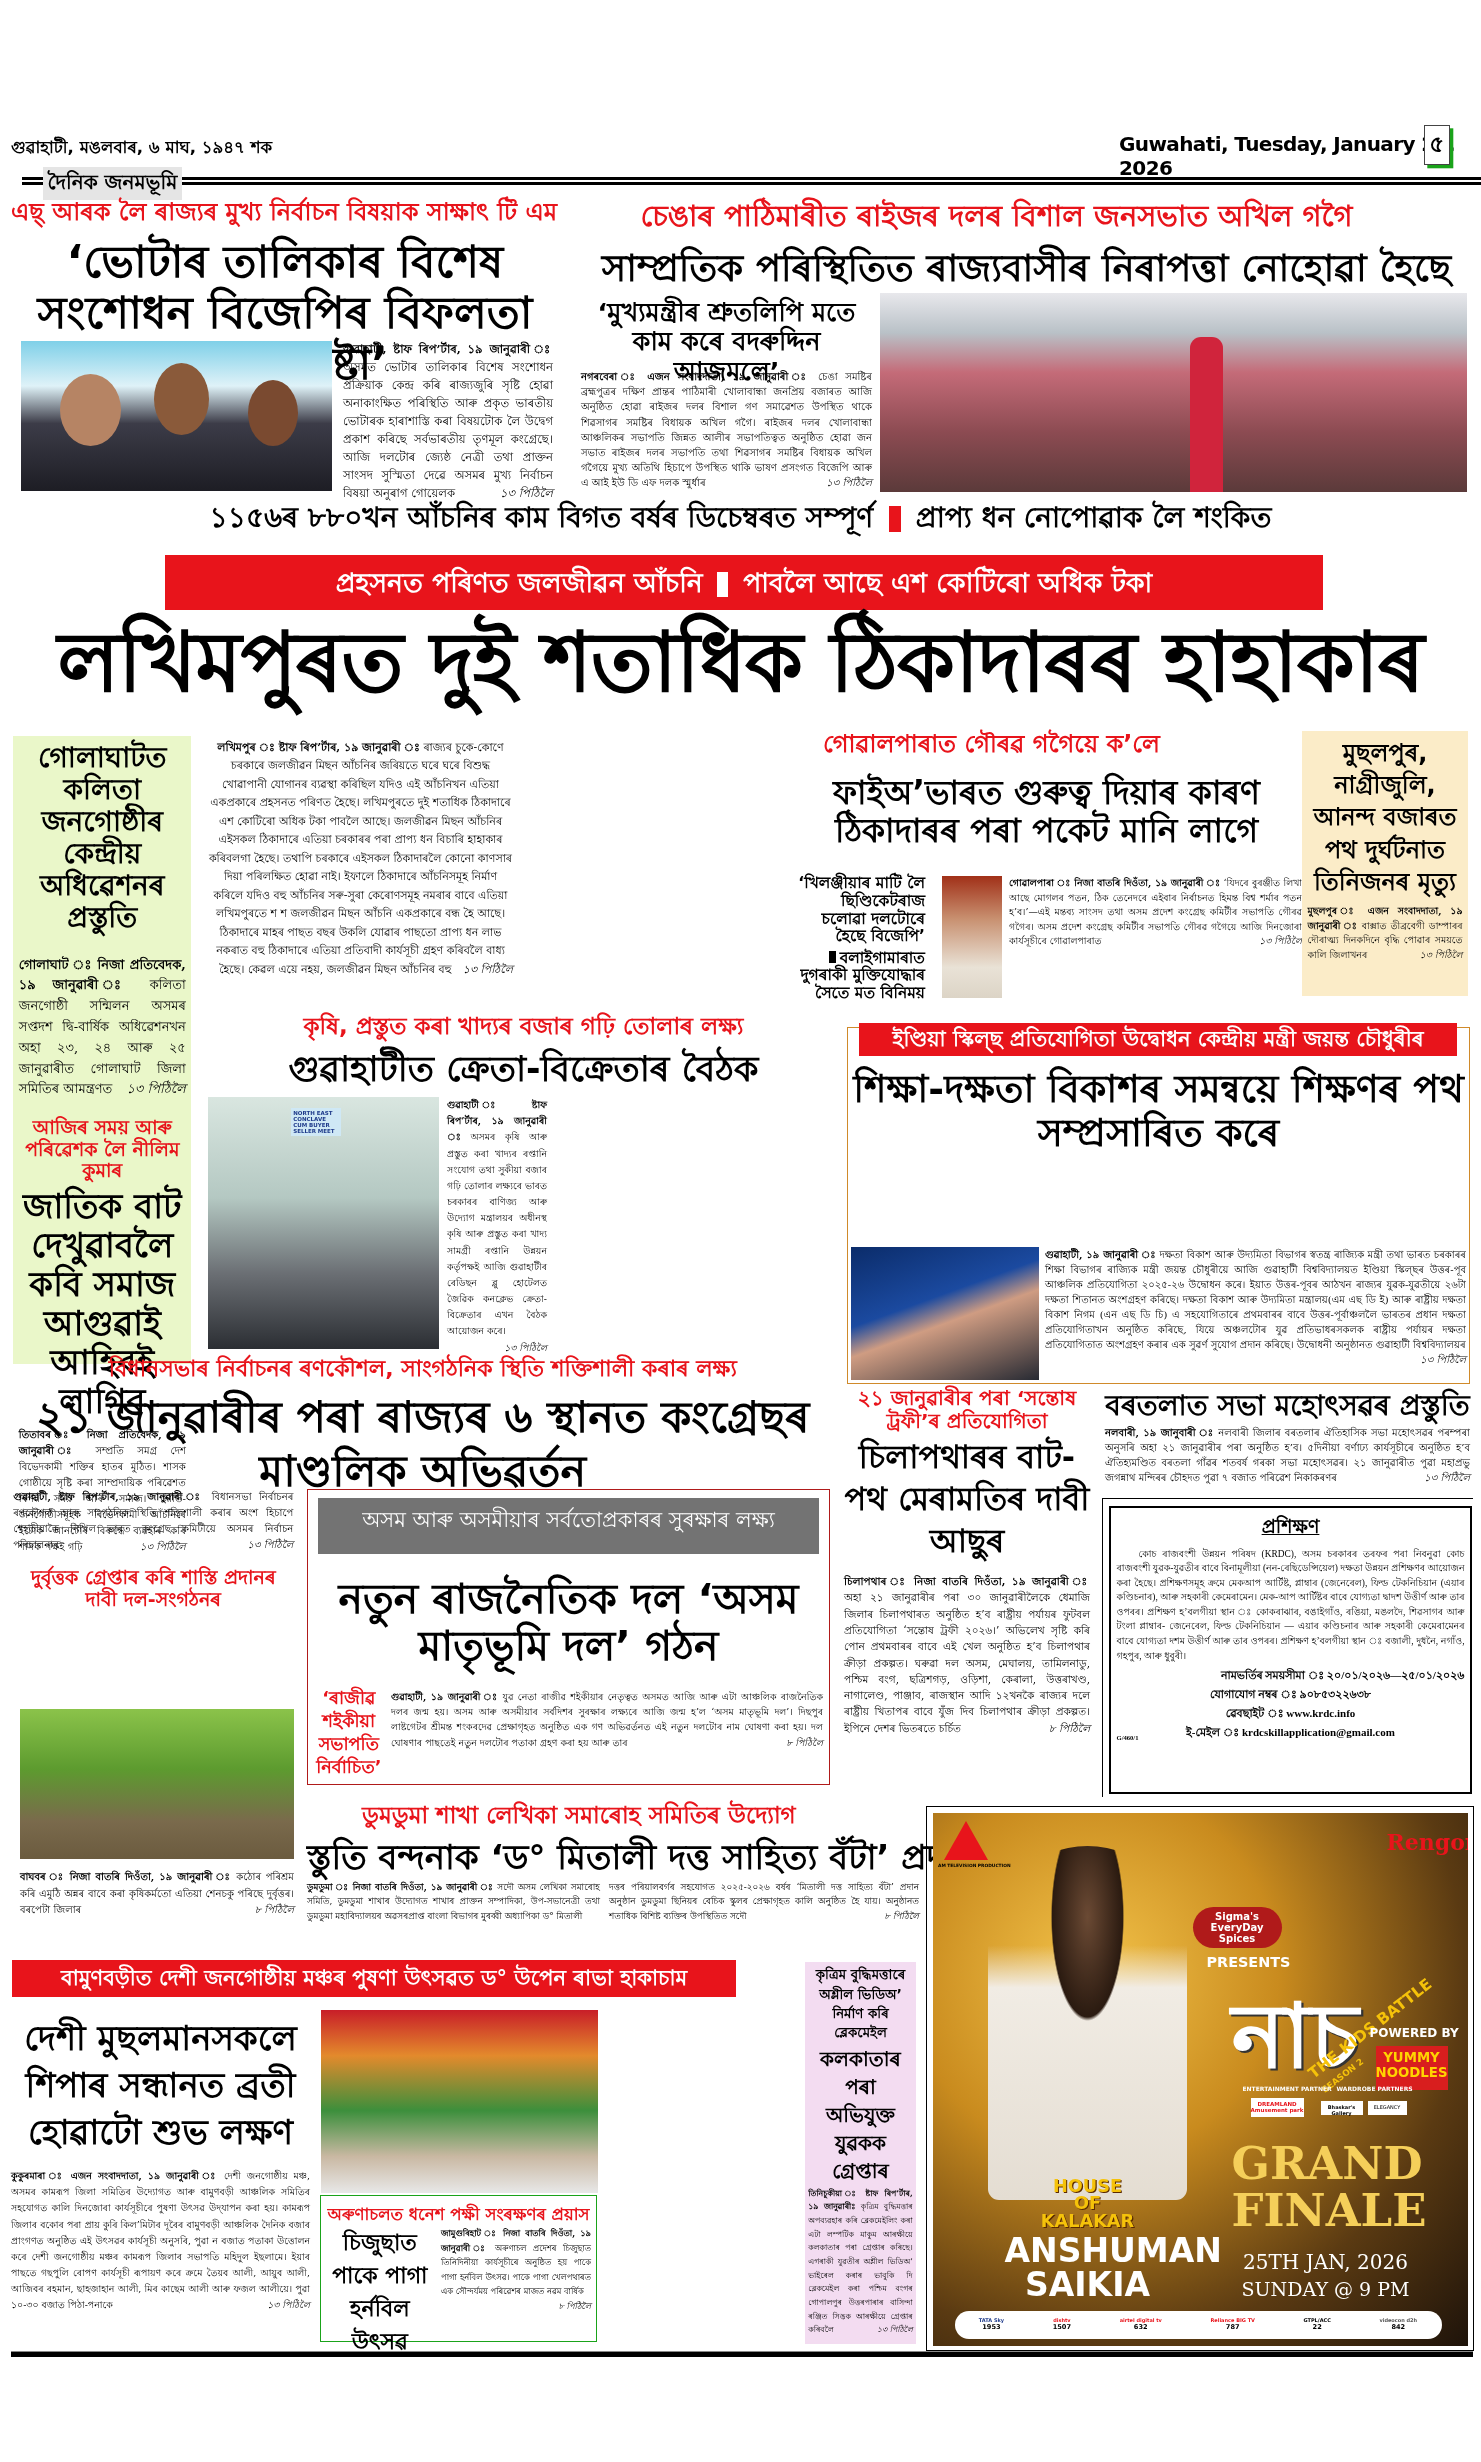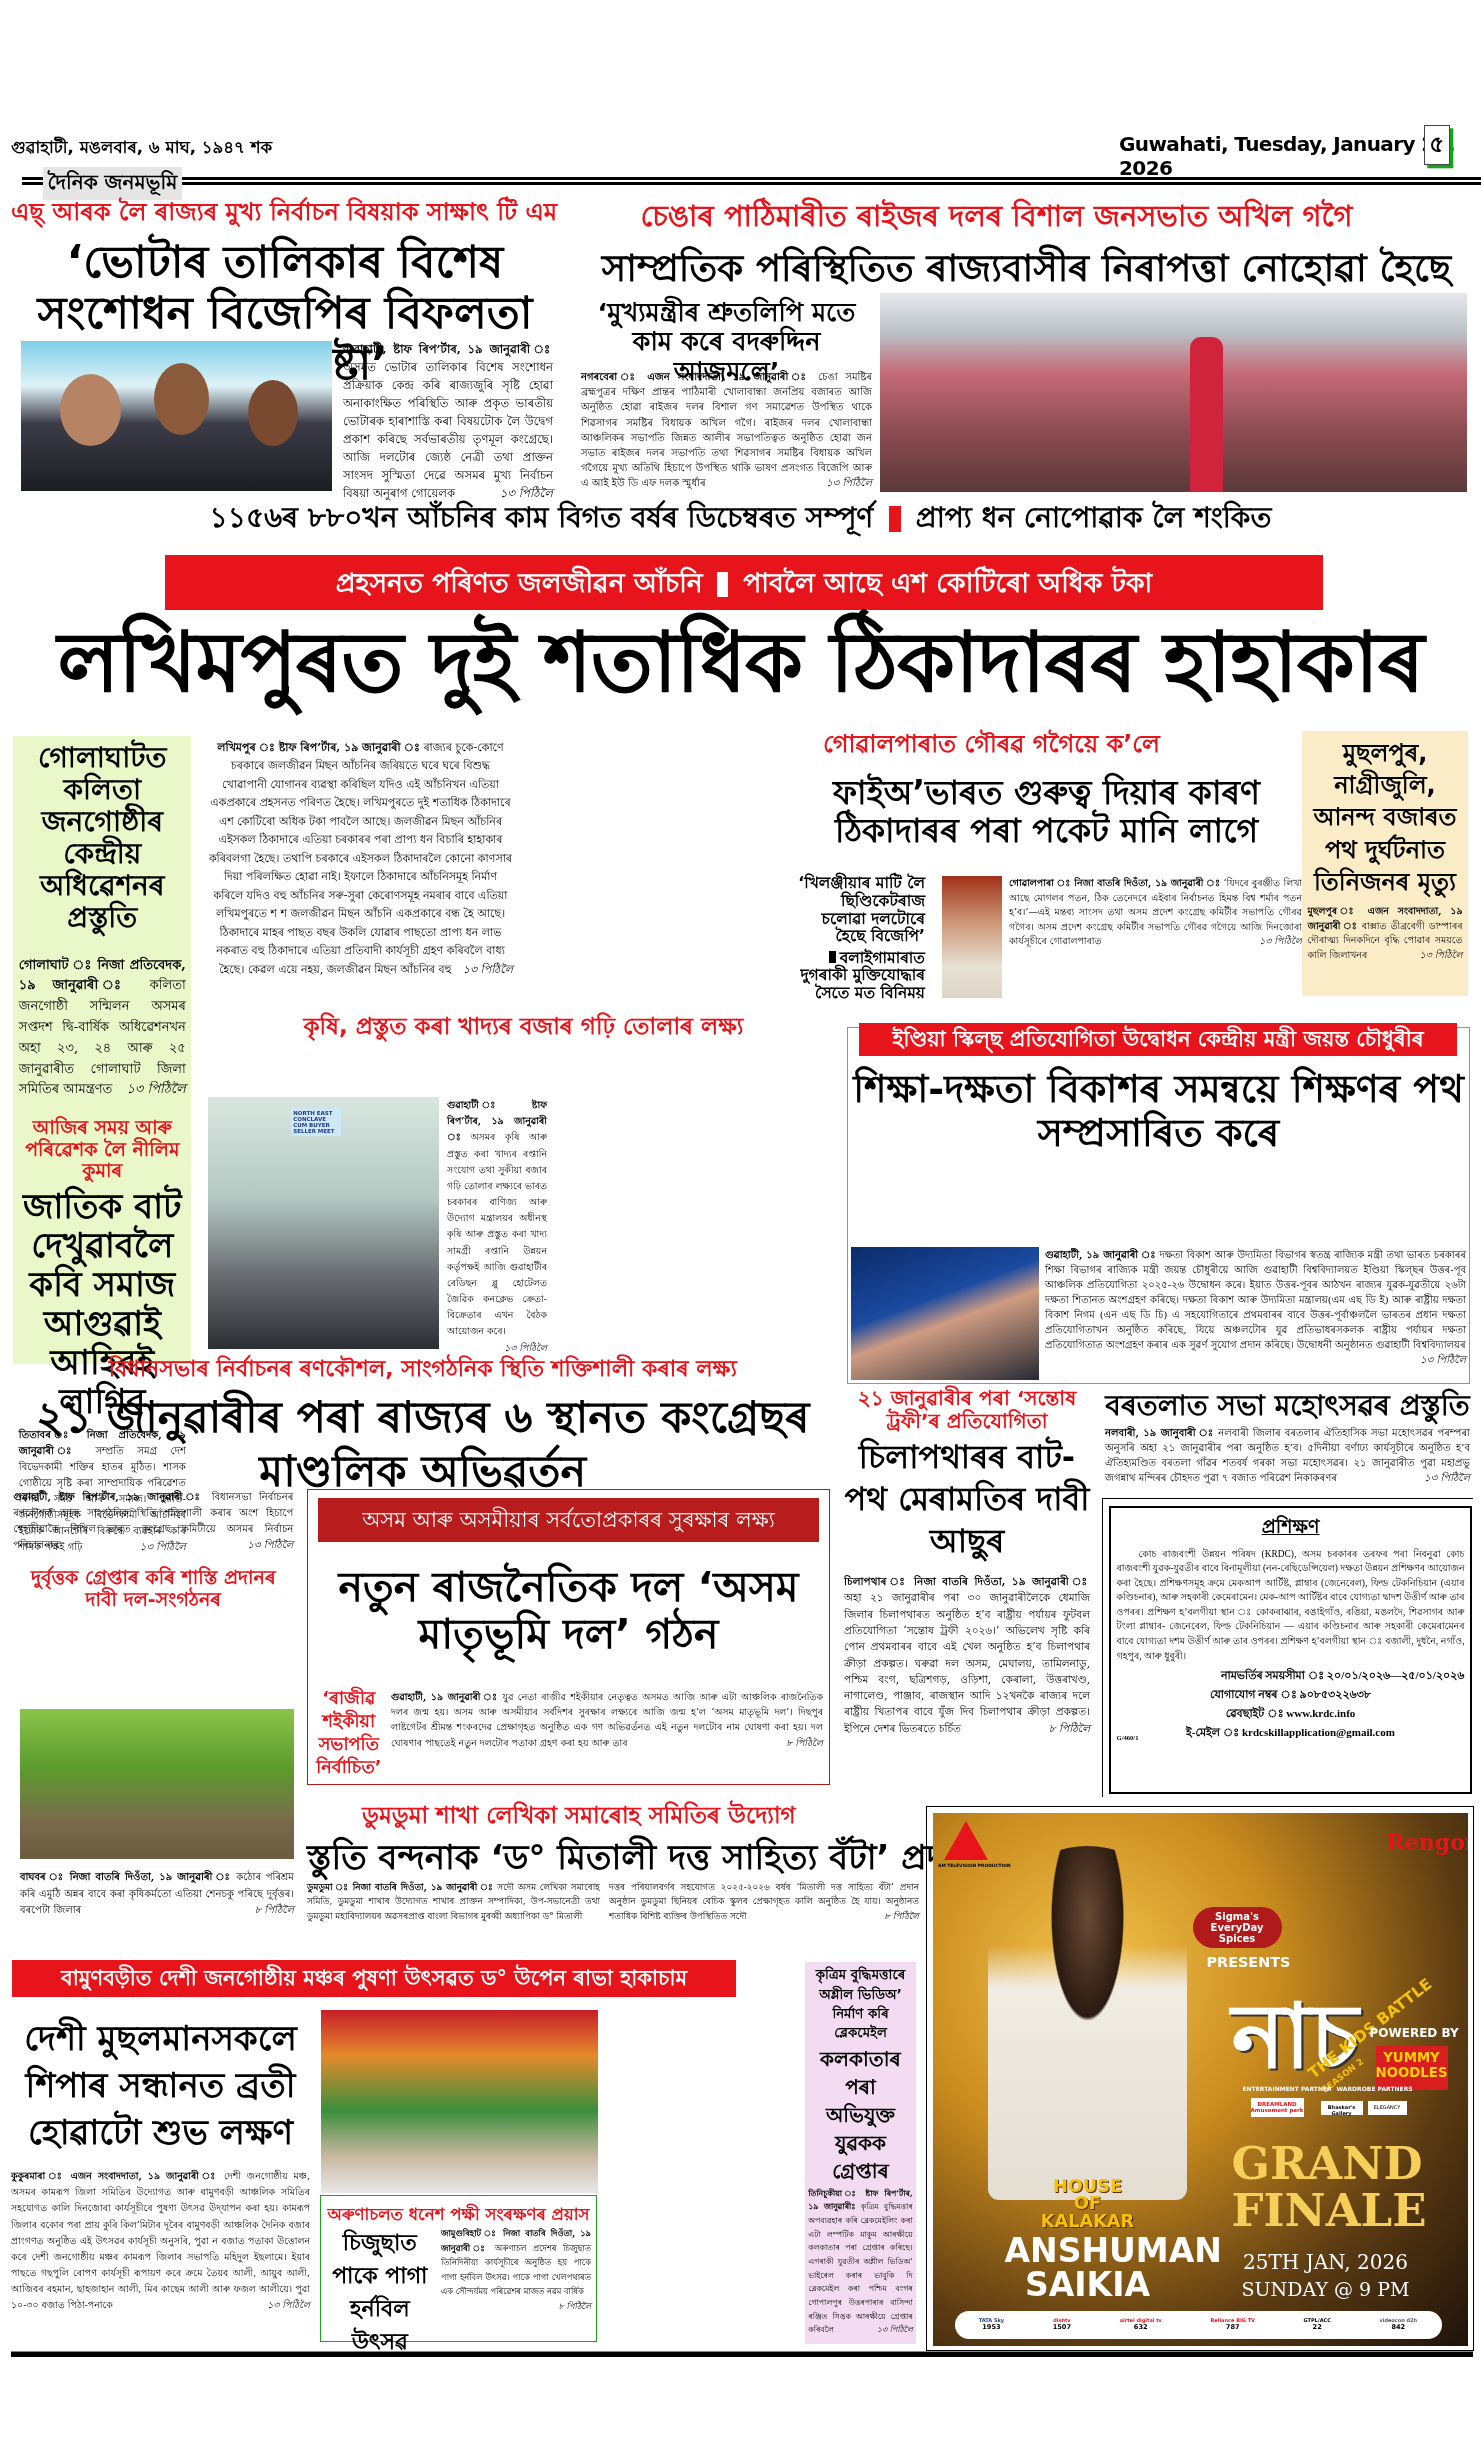--- a/index.html
+++ b/index.html
@@ -114,20 +114,21 @@
   <div class="head" style="font-size:24px;line-height:1.35;">মুছলপুৰ, নাগ্ৰীজুলি, আনন্দ বজাৰত পথ দুৰ্ঘটনাত তিনিজনৰ মৃত্যু</div>
   <div class="body" style="font-size:9.4px;margin-top:5.5px;line-height:1.55;">
     <b>মুছলপুৰ ঃ এজন সংবাদদাতা, ১৯ জানুৱাৰী ঃ</b>
     <span>বাক্সাত তীব্ৰবেগী ডাম্পাৰৰ দৌৰাত্ম্য দিনকদিনে বৃদ্ধি পোৱাৰ সময়তে কালি জিলাখনৰ</span>
     <span class="cont">১৩ পিঠিলৈ</span>
   </div>
 </section>
 
 <section class="abs" style="left:208px;top:1008px;width:631px;height:343px;">
   <div class="kicker" style="font-size:23px;">কৃষি, প্ৰস্তুত কৰা খাদ্যৰ বজাৰ গঢ়ি তোলাৰ লক্ষ্য</div>
+  <div class="head" style="font-size:35px;white-space:nowrap;margin-top:2.2px;">গুৱাহাটীত ক্ৰেতা-বিক্ৰেতাৰ বৈঠক</div>
   <div class="photo" style="left:0;top:89px;width:231px;height:252px;background:linear-gradient(180deg,#d9e6e0 0%,#b4c8c2 40%,#6b6f74 70%,#2b2e33 100%);">
     <div style="position:absolute;left:83px;top:11px;width:50px;font-size:5.5px;font-weight:bold;color:#1e3a8a;background:#cfe8f5;padding:2.2px;">NORTH EAST CONCLAVE CUM BUYER SELLER MEET</div>
   </div>
   <div class="body abs" style="left:239px;top:89px;width:100px;font-size:9.4px;line-height:1.72;">
     <b>গুৱাহাটী ঃ ষ্টাফ ৰিপ’ৰ্টাৰ, ১৯ জানুৱাৰী ঃ</b>
     <span>অসমৰ কৃষি আৰু প্ৰস্তুত কৰা খাদ্যৰ ৰপ্তানি সংযোগ তথা সুকীয়া বজাৰ গঢ়ি তোলাৰ লক্ষ্যৰে ভাৰত চৰকাৰৰ বাণিজ্য আৰু উদ্যোগ মন্ত্ৰালয়ৰ অধীনস্থ কৃষি আৰু প্ৰস্তুত কৰা খাদ্য সামগ্ৰী ৰপ্তানি উন্নয়ন কৰ্তৃপক্ষই আজি গুৱাহাটীৰ ৰেডিছন ব্লু হোটেলত জৈৱিক কনক্লেভ ক্ৰেতা- বিক্ৰেতাৰ এখন বৈঠক আয়োজন কৰে।</span>
     <span class="cont">১৩ পিঠিলৈ</span>
   </div>
 </section>
 
@@ -156,21 +157,21 @@
   <div class="head red" style="font-size:19px;">দুৰ্বৃত্তক গ্ৰেপ্তাৰ কৰি শাস্তি প্ৰদানৰ দাবী দল-সংগঠনৰ</div>
   <div class="photo" style="left:6.6px;top:142px;width:274px;height:150px;background:linear-gradient(180deg,#8bc34a 0%,#5d9b2f 40%,#7a6a4c 75%,#6b5b3f 100%);"></div>
   <div class="body abs" style="left:6.6px;top:302px;width:274px;font-size:10px;line-height:1.65;">
     <b>বাঘবৰ ঃ নিজা বাতৰি দিওঁতা, ১৯ জানুৱাৰী ঃ</b>
     <span>কঠোৰ পৰিশ্ৰম কৰি এমুঠি অন্নৰ বাবে কৰা কৃষিকৰ্মতো এতিয়া শেনচকু পৰিছে দুৰ্বৃত্তৰ। বৰপেটা জিলাৰ</span>
     <span class="cont">৮ পিঠিলৈ</span>
   </div>
 </section>
 
 <section class="abs" style="left:307px;top:1489px;width:523px;height:296px;border:1.7px solid #b01a1a;">
-  <div style="margin:8.3px auto 0;width:501px;height:44px;line-height:44px;background:#b91c1c;color:#fff;font-size:21px;text-align:center;white-space:nowrap;">অসম আৰু অসমীয়াৰ সৰ্বতোপ্ৰকাৰৰ সুৰক্ষাৰ লক্ষ্য</div>
+  <div style="margin:8.3px auto 0;width:501px;height:56px;line-height:44px;background:#737373;color:#fff;font-size:21px;text-align:center;white-space:nowrap;">অসম আৰু অসমীয়াৰ সৰ্বতোপ্ৰকাৰৰ সুৰক্ষাৰ লক্ষ্য</div>
   <div class="head" style="font-size:41px;margin-top:22px;padding:0 16.6px;">নতুন ৰাজনৈতিক দল ‘অসম মাতৃভূমি দল’ গঠন</div>
   <div class="head red abs" style="left:7.8px;top:197px;width:66px;font-size:17.7px;line-height:1.3;">‘ৰাজীৱ শইকীয়া সভাপতি নিৰ্বাচিত’</div>
   <div class="body abs" style="left:83px;top:199px;width:432px;font-size:9.4px;line-height:1.62;">
     <b>গুৱাহাটী, ১৯ জানুৱাৰী ঃ</b>
     <span>যুৱ নেতা ৰাজীৱ শইকীয়াৰ নেতৃত্বত অসমত আজি আৰু এটা আঞ্চলিক ৰাজনৈতিক দলৰ জন্ম হয়। অসম আৰু অসমীয়াৰ সৰ্বদিশৰ সুৰক্ষাৰ লক্ষ্যৰে আজি জন্ম হ’ল ‘অসম মাতৃভূমি দল’। দিছপুৰ লাষ্টগেটৰ শ্ৰীমন্ত শংকৰদেৱ প্ৰেক্ষাগৃহত অনুষ্ঠিত এক গণ অভিৱৰ্তনত এই নতুন দলটোৰ নাম ঘোষণা কৰা হয়। দল ঘোষণাৰ পাছতেই নতুন দলটোৰ পতাকা গ্ৰহণ কৰা হয় আৰু তাৰ</span>
     <span class="cont">৮ পিঠিলৈ</span>
   </div>
 </section>
 
 <section class="abs" style="left:844px;top:1387px;width:246px;height:399px;">

